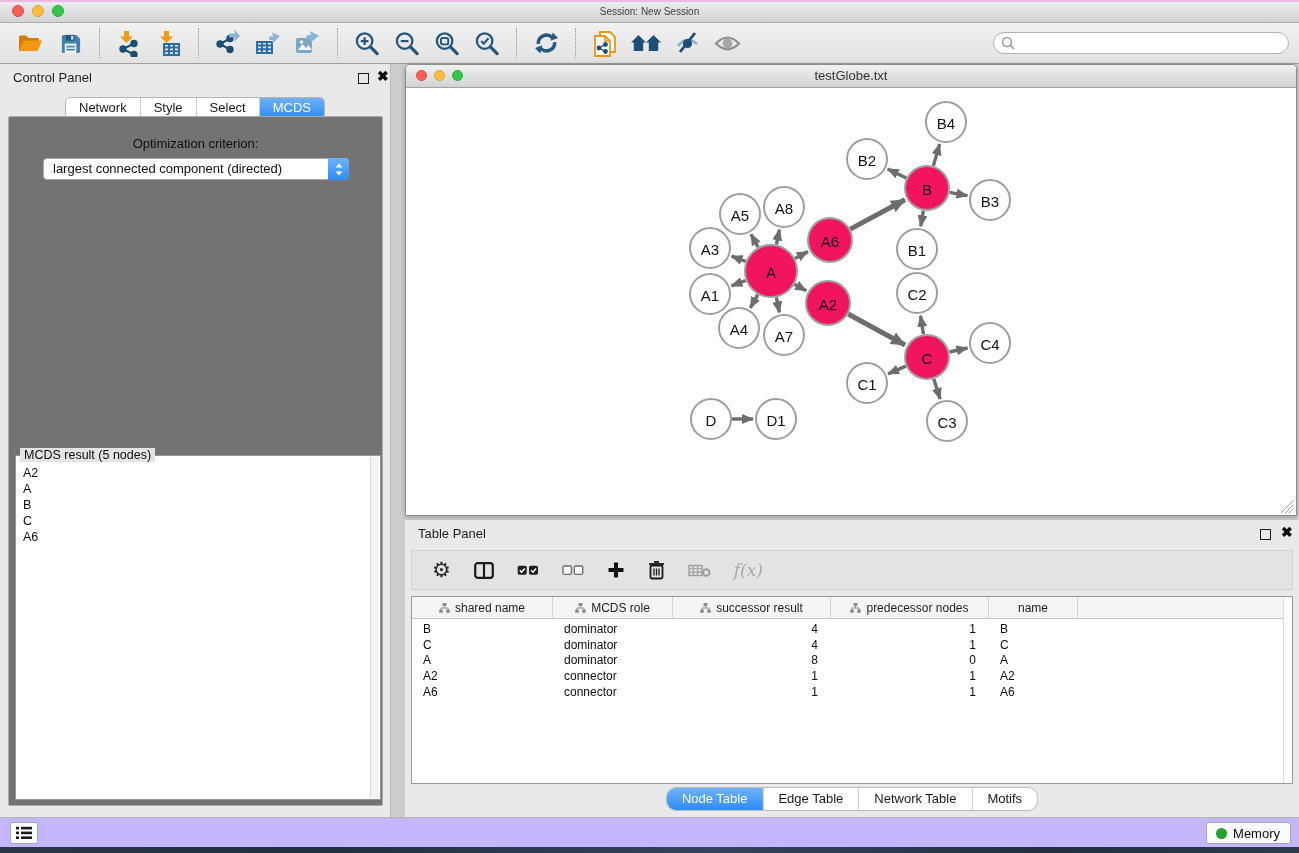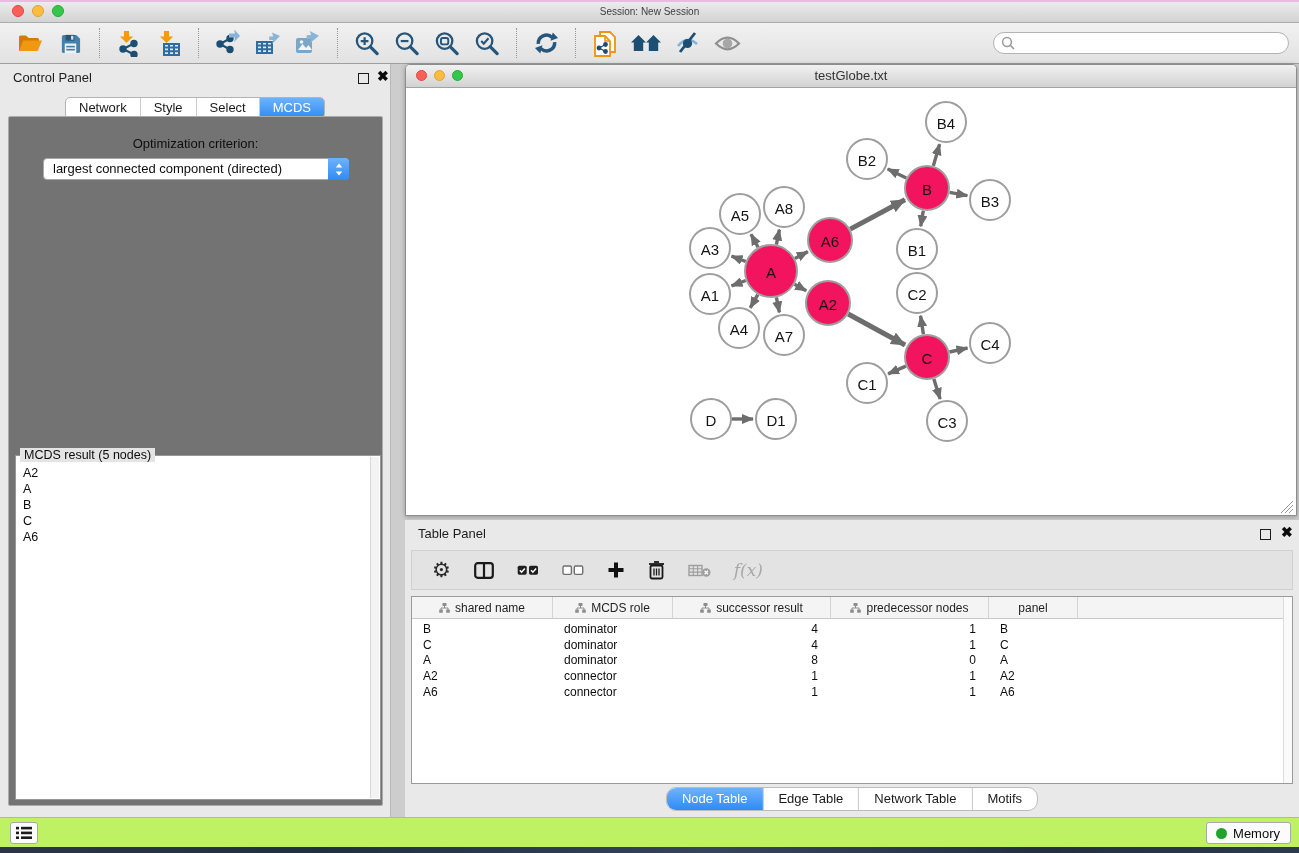--- a/index.html
+++ b/index.html
@@ -62,21 +62,21 @@
   .th{display:flex;align-items:center;justify-content:center;gap:5px;font-size:12px;color:#1f1f1f;border-right:1px solid #d4d4d4;box-sizing:border-box;}
   .tbody{padding-top:2px;}
   .tr{display:flex;height:15.7px;align-items:center;}
   .td{font-size:12px;color:#0d0d0d;box-sizing:border-box;white-space:nowrap;}
   .td.left{padding-left:11px;text-align:left;}
   .td.num{text-align:right;padding-right:13px;}
   .table-vscroll{position:absolute;top:0;right:0;bottom:0;width:8px;background:#fafafa;border-left:1px solid #dcdcdc;}
   .tp-tabs{position:absolute;top:267px;left:50%;transform:translateX(-50%);display:flex;border:1px solid #bcbcbc;border-radius:10px;background:#fff;overflow:hidden;white-space:nowrap;}
   .tp-tabs .seg-tab{padding:3px 15px 4px;}
   
-  .statusbar{position:absolute;left:0;top:817px;right:0;height:30px;background:#bef264;border-top:1px solid #b3b3b3;box-sizing:border-box;}
+  .statusbar{position:absolute;left:0;top:817px;right:0;height:30px;background:#c4b5fd;border-top:1px solid #b3b3b3;box-sizing:border-box;}
   .list-btn{position:absolute;left:10px;top:4px;width:28px;height:22px;background:#fbfbfb;border:1px solid #a9a9a9;border-radius:3px;display:flex;align-items:center;justify-content:center;box-sizing:border-box;}
   .memory-btn{position:absolute;right:8px;top:4px;height:22px;padding:0 10px 0 9px;background:#fbfbfb;border:1px solid #a9a9a9;border-radius:3px;display:flex;align-items:center;gap:6px;font-size:13px;color:#0d0d0d;box-sizing:border-box;}
   .memory-dot{width:11px;height:11px;border-radius:50%;}
   .desktop-strip{position:absolute;left:0;top:847px;right:0;height:6px;background:linear-gradient(90deg,#2b3547,#203040 25%,#36435c 55%,#232f41 80%,#2c3a4e);}
 </style>
 </head>
 <body>
 
 <div class="app">
 
@@ -502,21 +502,21 @@
               <g fill="#8c8c8c">
                 <rect x="3.5" y="0" width="4" height="3.1" rx="0.5"></rect>
                 <rect x="0.2" y="6.6" width="3.6" height="3.1" rx="0.5"></rect>
                 <rect x="7.2" y="6.6" width="3.6" height="3.1" rx="0.5"></rect>
               </g>
               <path d="M5.5 3 V5 M2 6.8 V5 H9 V6.8" stroke="#8c8c8c" stroke-width="1" fill="none"></path>
             </svg>
             <span>predecessor nodes</span>
           </div>
           <div class="th" style="width: 89px;">
-            <span>panel</span>
+            <span>name</span>
           </div>
         </div>
       <div class="tbody">
           <div class="tr">
             <div class="td left" style="width: 141px;">B</div>
             <div class="td left" style="width: 120px;">dominator</div>
             <div class="td num" style="width: 158px;">4</div>
             <div class="td num" style="width: 158px;">1</div>
             <div class="td left" style="width: 89px;">B</div>
           </div>

